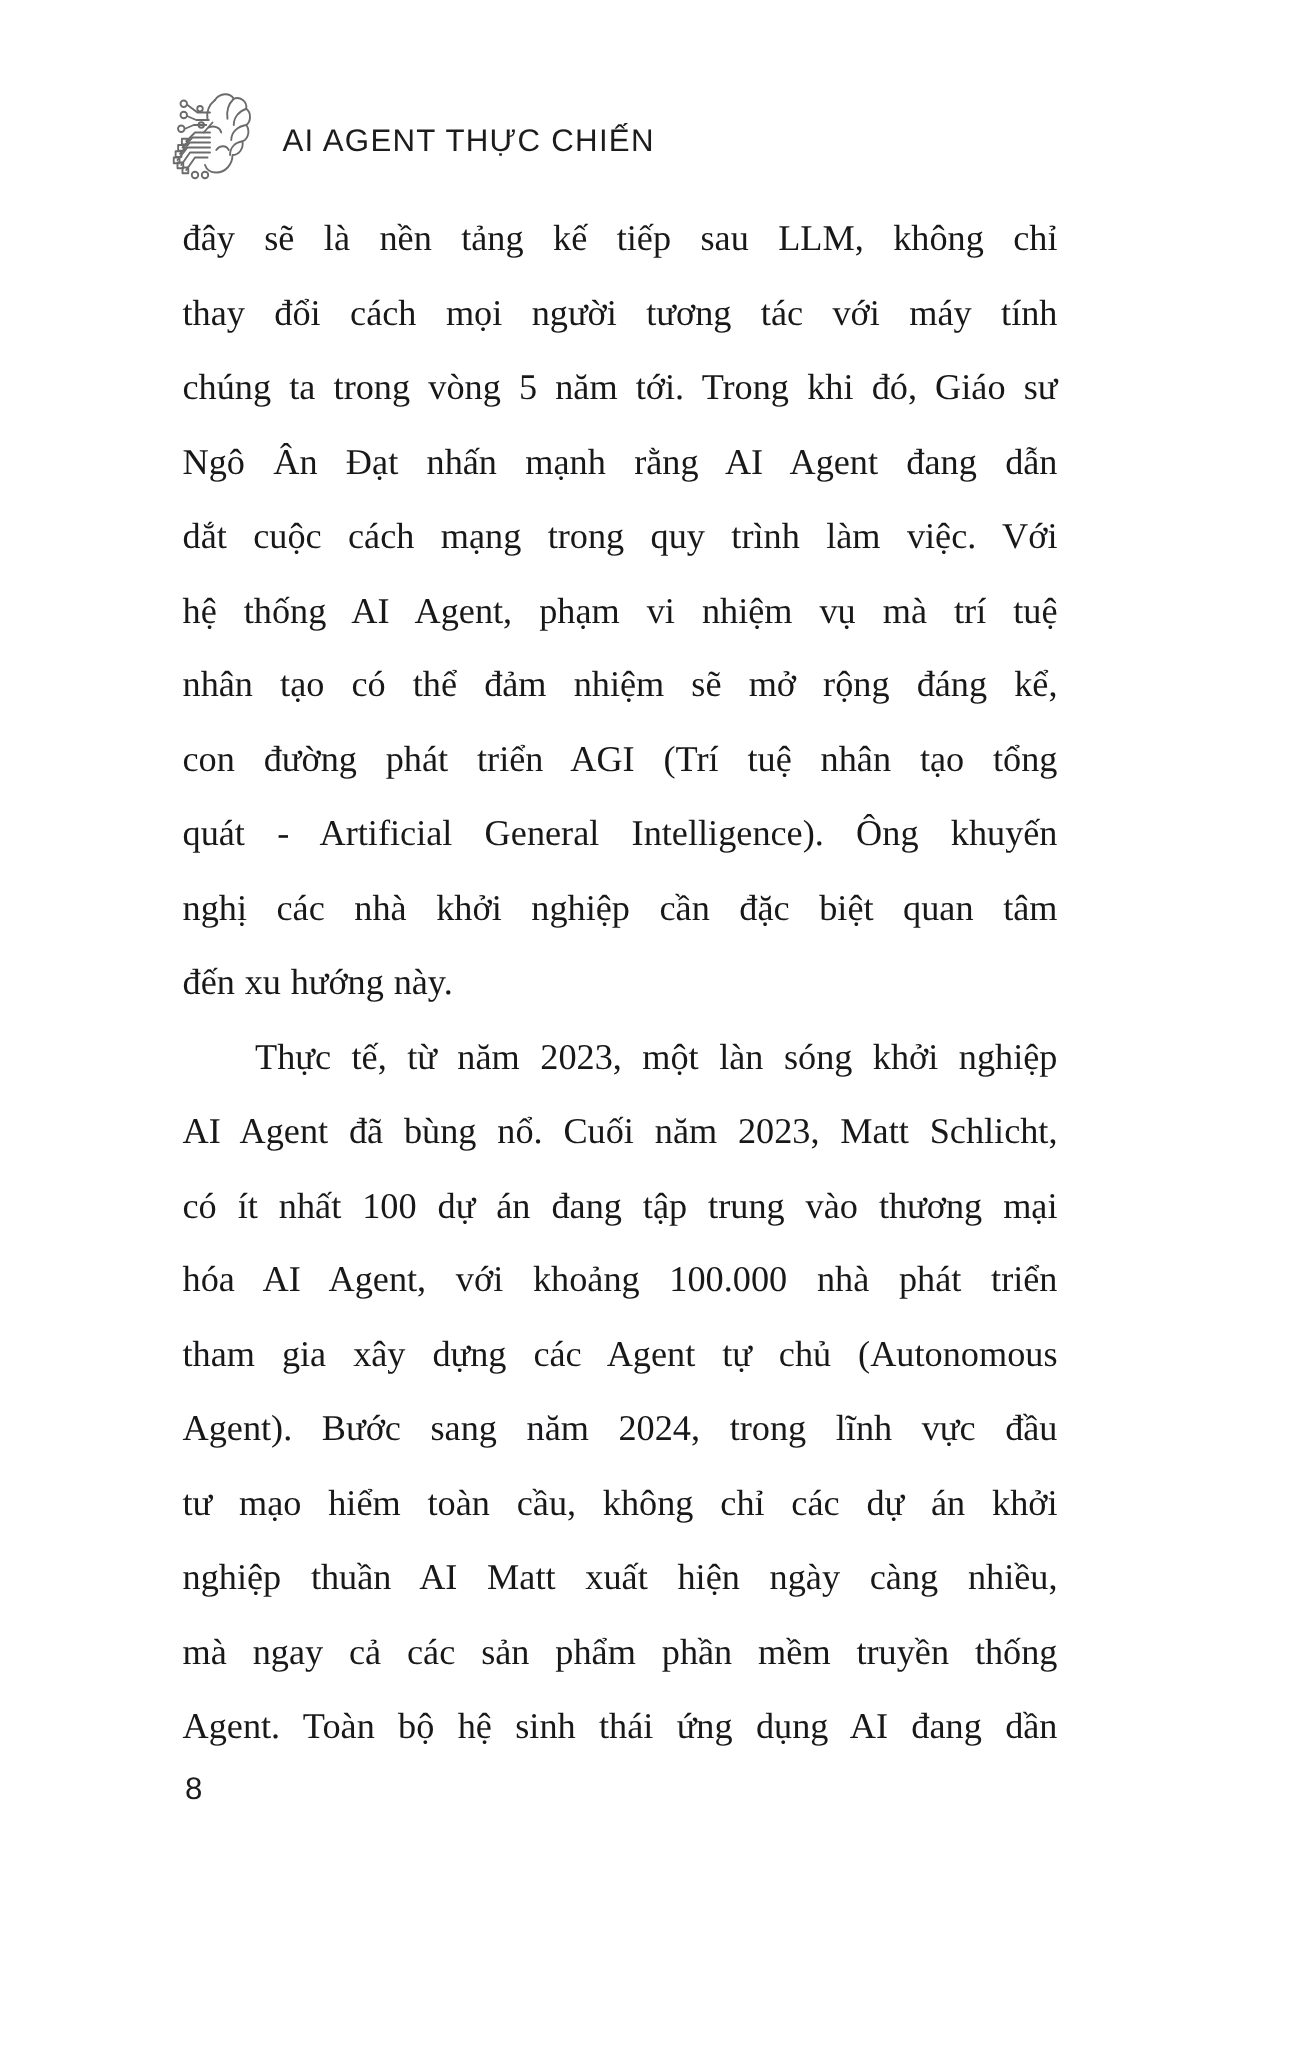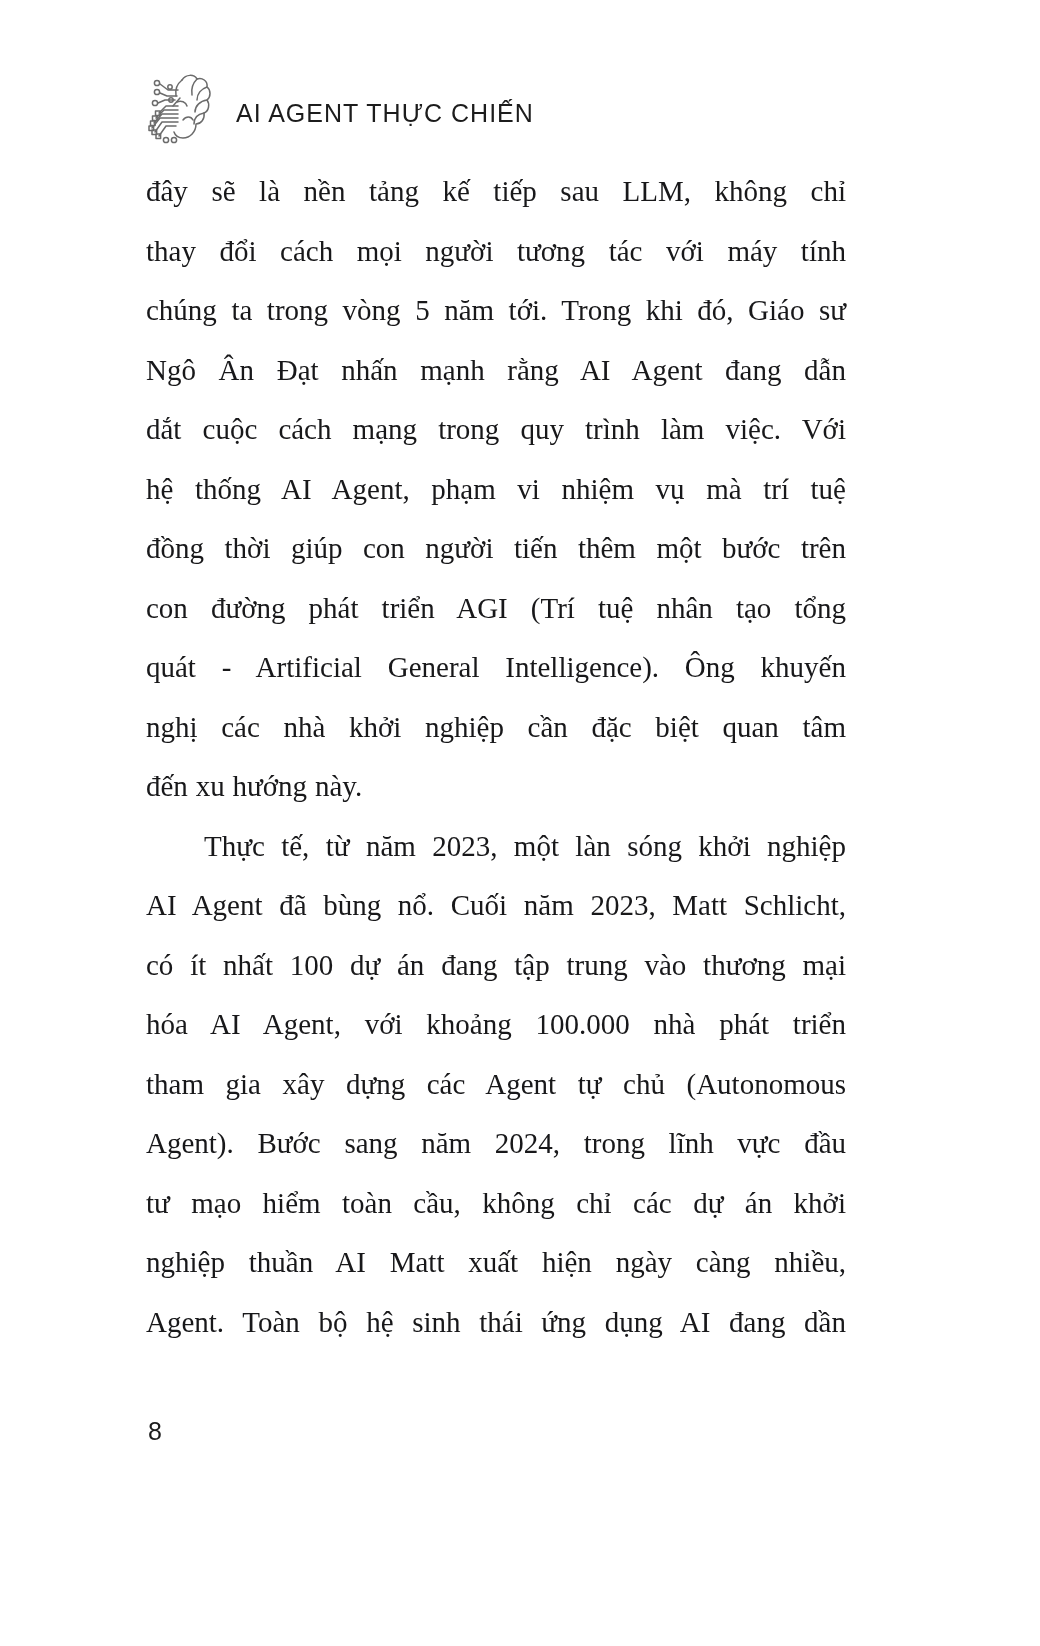--- a/index.html
+++ b/index.html
@@ -18,21 +18,21 @@
 
   .page {
     position: absolute;
     inset: 0;
     background: #ffffff;
   }
 
   
   .running-header {
     position: absolute;
-    left: 142px;
+    left: 132px;
     top: 62px;
     display: flex;
     align-items: center;
     gap: 22px;
     height: 96px;
     text-align: center;
   }
 
   .brand-logo {
     width: 72px;
@@ -153,36 +153,37 @@
 
   <div class="text-column">
 
     <p class="para">
       <span class="vline">đây sẽ là nền tảng kế tiếp sau LLM, không chỉ</span>
         <span class="vline">thay đổi cách mọi người tương tác với máy tính</span>
         <span class="vline">chúng ta trong vòng 5 năm tới. Trong khi đó, Giáo sư</span>
         <span class="vline">Ngô Ân Đạt nhấn mạnh rằng AI Agent đang dẫn</span>
         <span class="vline">dắt cuộc cách mạng trong quy trình làm việc. Với</span>
         <span class="vline">hệ thống AI Agent, phạm vi nhiệm vụ mà trí tuệ</span>
-        <span class="vline">đồng thời giúp con người tiến thêm một bước trên</span>
+        <span class="vline">nhân tạo có thể đảm nhiệm sẽ mở rộng đáng kể,</span>
         <span class="vline">con đường phát triển AGI (Trí tuệ nhân tạo tổng</span>
         <span class="vline">quát - Artificial General Intelligence). Ông khuyến</span>
         <span class="vline">nghị các nhà khởi nghiệp cần đặc biệt quan tâm</span>
         <span class="vline last">đến xu hướng này.</span>
     </p>
 
     <p class="para">
       <span class="vline indent-first">Thực tế, từ năm 2023, một làn sóng khởi nghiệp</span>
         <span class="vline">AI Agent đã bùng nổ. Cuối năm 2023, Matt Schlicht,</span>
         <span class="vline">có ít nhất 100 dự án đang tập trung vào thương mại</span>
         <span class="vline">hóa AI Agent, với khoảng 100.000 nhà phát triển</span>
         <span class="vline">tham gia xây dựng các Agent tự chủ (Autonomous</span>
         <span class="vline">Agent). Bước sang năm 2024, trong lĩnh vực đầu</span>
         <span class="vline">tư mạo hiểm toàn cầu, không chỉ các dự án khởi</span>
         <span class="vline">nghiệp thuần AI Matt xuất hiện ngày càng nhiều,</span>
+        <span class="vline">mà ngay cả các sản phẩm phần mềm truyền thống</span>
         <span class="vline">Agent. Toàn bộ hệ sinh thái ứng dụng AI đang dần</span>
     </p>
 
   </div>
 
   <div class="folio">8</div>
 
 </div>
 
 </body></html>

